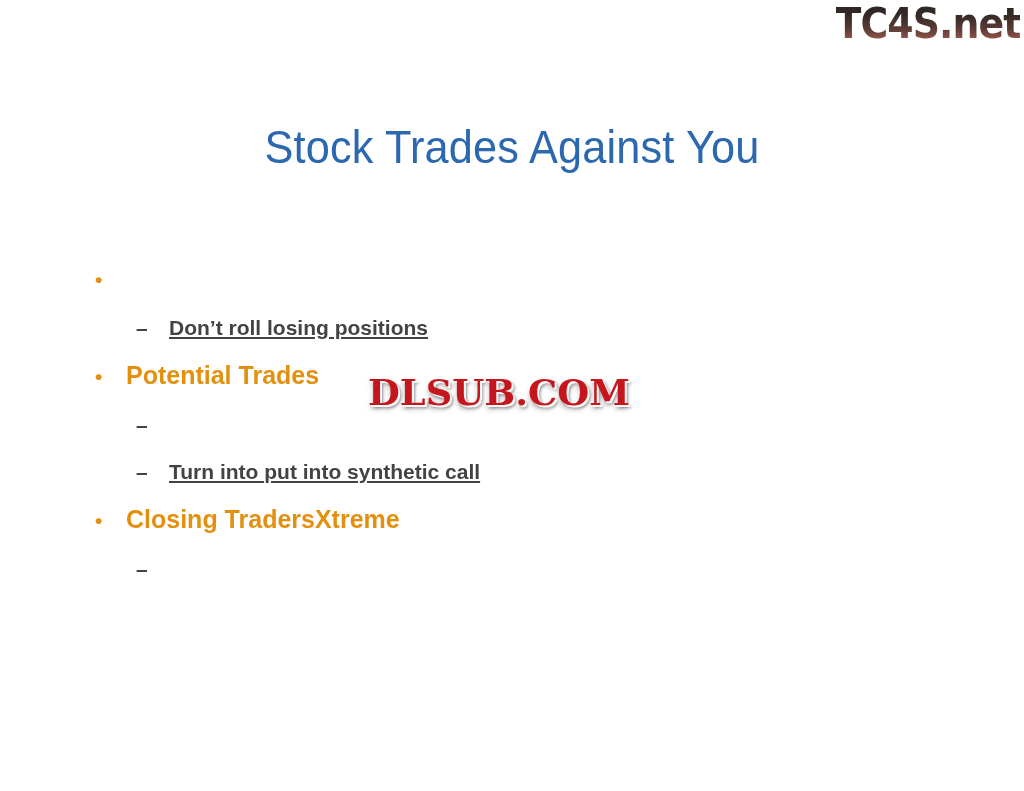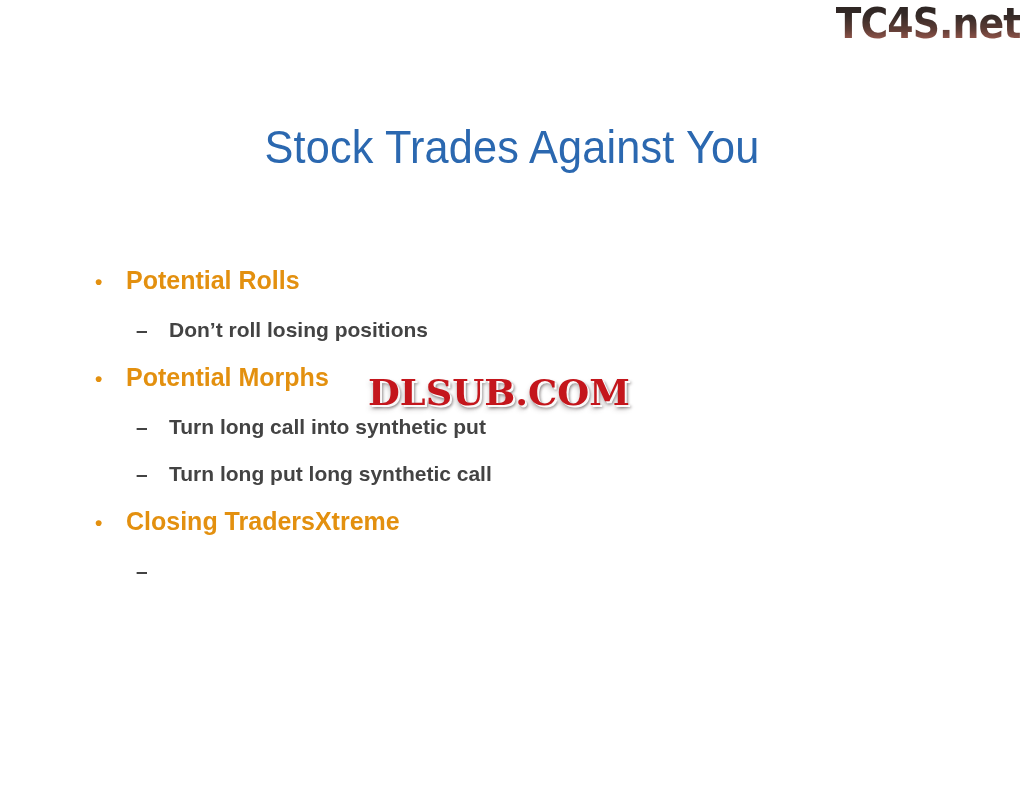--- a/index.html
+++ b/index.html
@@ -95,21 +95,21 @@
     font-size: 21px;
     line-height: 47px;
     font-family: "Liberation Sans", sans-serif;
     padding-left: 48px;
   }
   .level2 .marker {
     width: 33px;
     flex: 0 0 33px;
     text-align: left;
   }
-  .level2 .label { white-space: nowrap; }
+  .level2 .label { white-space: nowrap; text-decoration: underline; }
 
   
   #dlsub-watermark {
     position: absolute;
     left: 368px;
     top: 372px;
     font-family: "DejaVu Serif", serif;
     font-weight: bold;
     font-size: 36px;
     line-height: 40px;
@@ -156,40 +156,38 @@
 
   <div id="tc4s-logo">TC4S.net</div>
 
   <div id="slide-title">Stock Trades Against You</div>
 
   <div id="body-content">
 
     <div class="bullet-group">
       <div class="level1">
         <span class="marker">•</span>
-        <span class="label">Potential Rolls</span>
       </div>
       <div class="level2">
         <span class="marker">–</span>
         <span class="label">Don’t roll losing positions</span>
       </div>
     </div>
 
     <div class="bullet-group">
       <div class="level1">
         <span class="marker">•</span>
-        <span class="label">Potential Morphs</span>
-      </div>
-      <div class="level2">
-        <span class="marker">–</span>
-        <span class="label">Turn long call into synthetic put</span>
-      </div>
-      <div class="level2">
-        <span class="marker">–</span>
-        <span class="label">Turn long put long synthetic call</span>
+        <span class="label">Potential Trades</span>
+      </div>
+      <div class="level2">
+        <span class="marker">–</span>
+      </div>
+      <div class="level2">
+        <span class="marker">–</span>
+        <span class="label">Turn into put into synthetic call</span>
       </div>
     </div>
 
     <div class="bullet-group">
       <div class="level1">
         <span class="marker">•</span>
         <span class="label">Closing TradersXtreme</span>
       </div>
       <div class="level2">
         <span class="marker">–</span>

